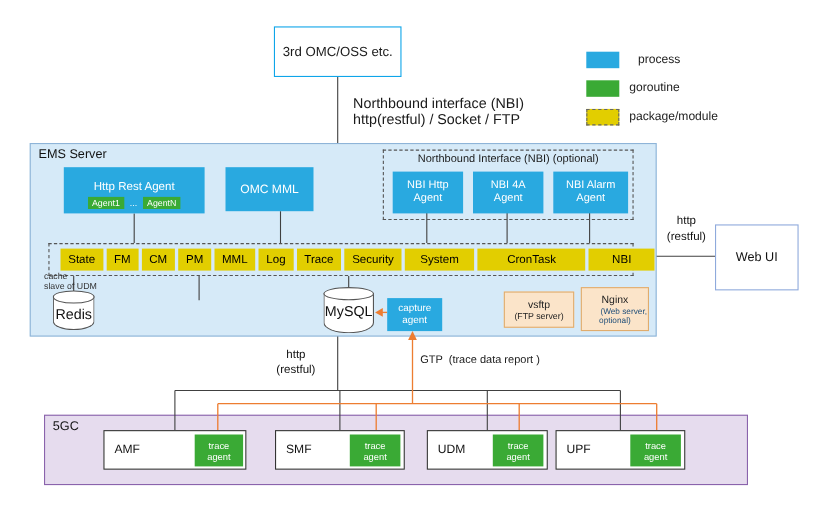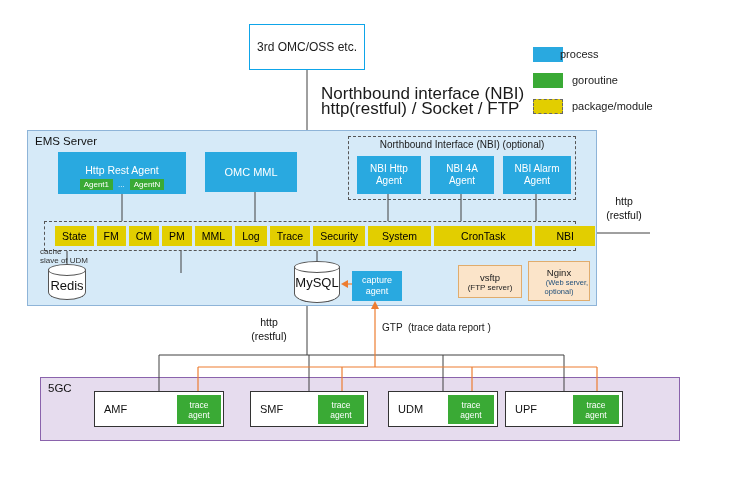--- a/index.html
+++ b/index.html
@@ -91,42 +91,42 @@
       <line x1="352" y1="284" x2="344" y2="284"></line>
       <polygon points="375,301 371,309 379,309" stroke="none"></polygon>
       <polygon points="341,284 348,280 348,288" stroke="none"></polygon>
     </g>
   </svg>
 
   <div class="abs plainbox" style="left:249px;top:24px;width:116px;height:46px;font-size:12px;">
     <span>3rd OMC/OSS etc.</span>
   </div>
 
-  <div class="abs" style="left:321px;top:86px;font-size:17px;line-height:15px;">
+  <div class="abs" style="left:321px;top:86px;font-size:13px;line-height:15px;">
     <div>Northbound interface (NBI)</div>
     <div>http(restful) / Socket / FTP</div>
   </div>
 
   <div class="abs" style="left:533px;top:47px;width:30px;height:15px;background:#29a9e0;"></div>
-  <div class="abs legend-label" style="left:560px;top:47px;">process</div>
+  <div class="abs legend-label" style="left:580px;top:47px;">process</div>
   <div class="abs" style="left:533px;top:73px;width:30px;height:15px;background:#3aaa35;"></div>
   <div class="abs legend-label" style="left:572px;top:73px;">goroutine</div>
   <div class="abs" style="left:533px;top:99px;width:30px;height:15px;background:#e2ce00;border:1px dashed #666;"></div>
   <div class="abs legend-label" style="left:572px;top:99px;">package/module</div>
 
   <div class="abs proc" style="left:58px;top:152px;width:128px;height:42px;justify-content:flex-start;padding-top:12px;font-size:10.5px;">
     <span>Http Rest Agent</span>
     <div style="position:absolute;left:0;right:0;bottom:4px;display:flex;justify-content:center;gap:5px;align-items:center;">
       <span class="goro" style="font-size:8px;padding:1px 4px;">Agent1</span>
       <span style="font-size:8px;color:#fff;">...</span>
       <span class="goro" style="font-size:8px;padding:1px 4px;">AgentN</span>
     </div>
   </div>
 
-  <div class="abs proc" style="left:205px;top:152px;width:92px;height:40px;font-size:11px;">
+  <div class="abs proc" style="left:205px;top:152px;width:80px;height:40px;font-size:11px;">
     <span>OMC MML</span>
   </div>
 
   <div class="abs dashedbox" style="left:348px;top:136px;width:228px;height:64px;">
     <div style="text-align:center;font-size:10px;margin-top:2px;">Northbound Interface (NBI)  (optional)</div>
     <div class="abs proc" style="left:8px;top:19px;width:64px;height:38px;font-size:10px;line-height:12px;">
       <span>NBI Http</span>
       <span>Agent</span>
     </div>
     <div class="abs proc" style="left:81px;top:19px;width:64px;height:38px;font-size:10px;line-height:12px;">
@@ -180,20 +180,23 @@
     <span style="font-size:9.5px;">vsftp</span>
     <span style="font-size:8px;">(FTP server)</span>
   </div>
 
   <div class="abs tan" style="left:528px;top:261px;width:62px;height:40px;">
     <span style="font-size:9.5px;">Nginx</span>
     <span style="font-size:7.5px;color:#1f4e79;margin-left:16px;">(Web server,</span>
     <span style="font-size:7.5px;color:#1f4e79;">optional)</span>
   </div>
 
+  <div class="abs webui" style="left:650px;top:204px;width:76px;height:60px;">
+    <span>Web UI</span>
+  </div>
 
   <div class="abs wire-label" style="left:598px;top:194px;width:52px;">
     <div>http</div>
     <div>(restful)</div>
   </div>
 
   <div class="abs wire-label" style="left:238px;top:315px;width:62px;">
     <div>http</div>
     <div>(restful)</div>
   </div>

